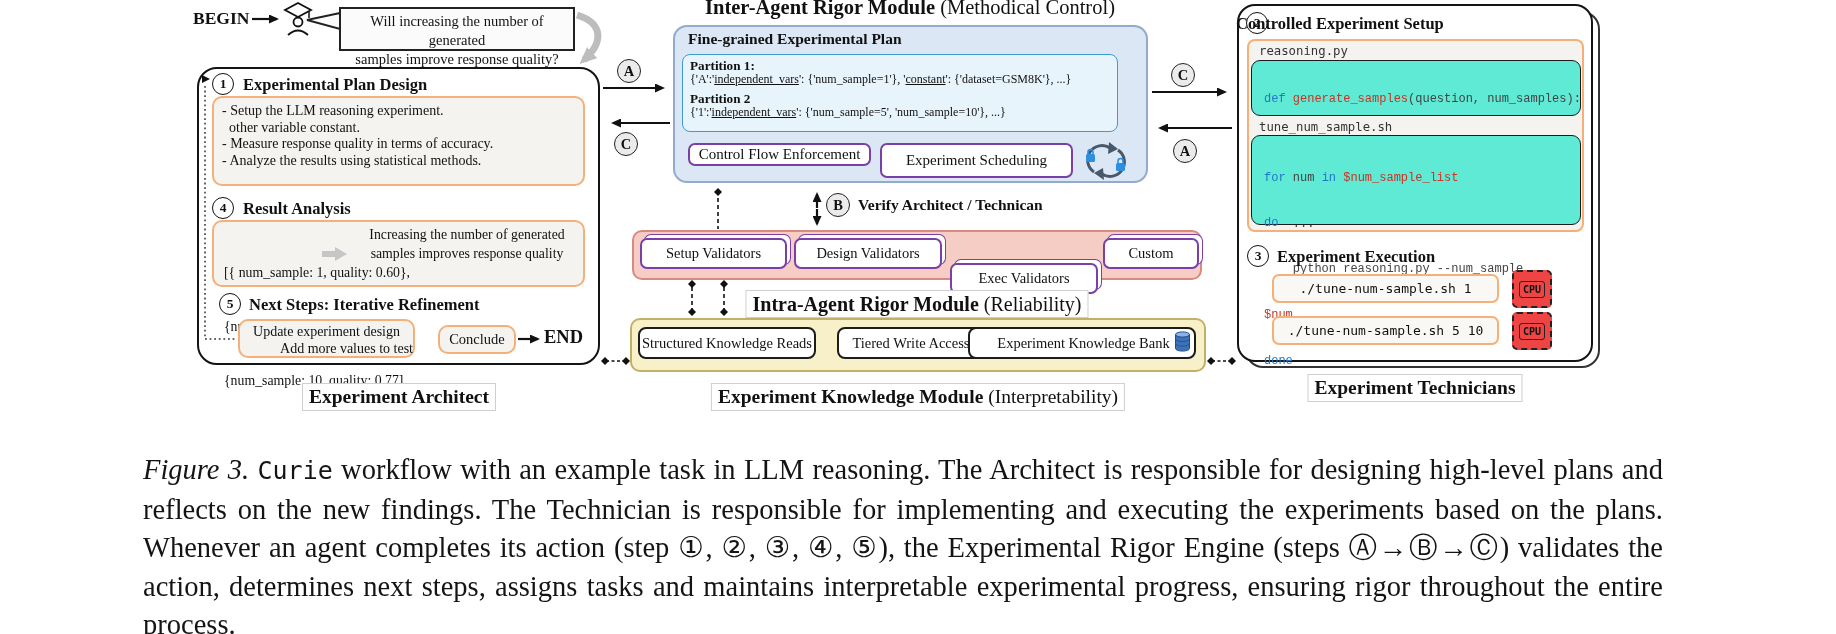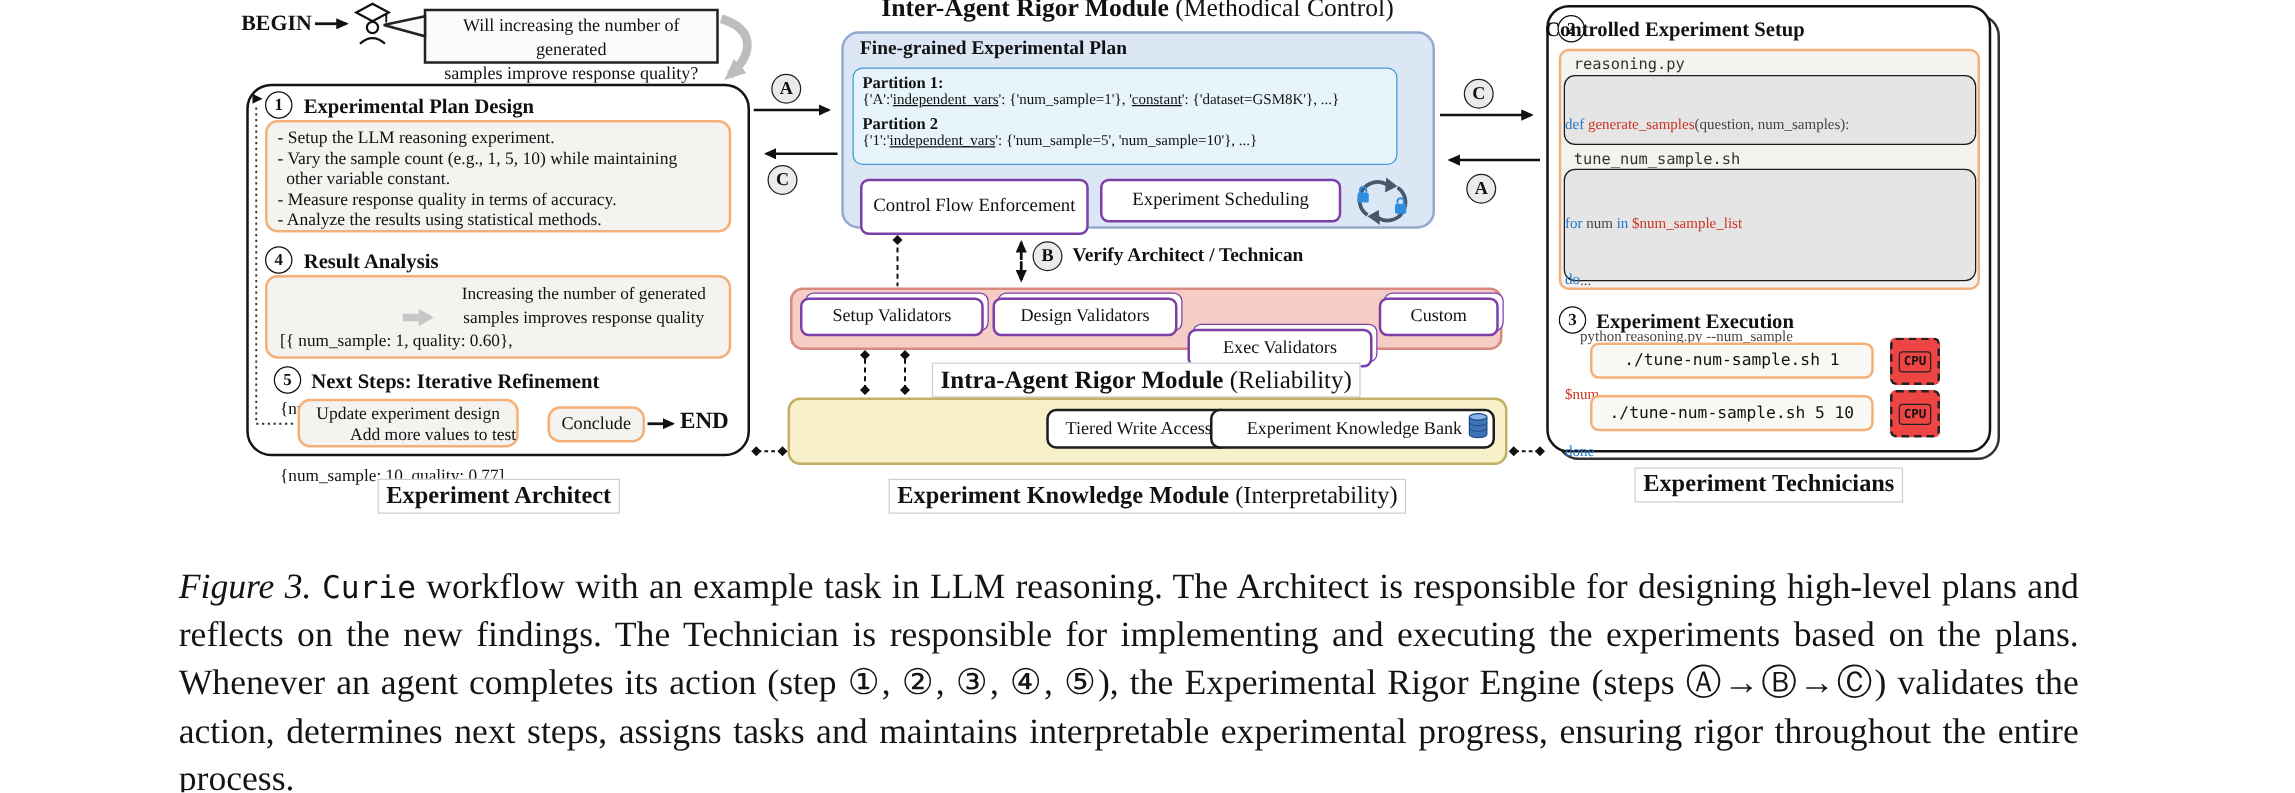--- a/index.html
+++ b/index.html
@@ -4,23 +4,23 @@
 <style>
   html,body{margin:0;padding:0;background:#fff;}
   .canvas{position:relative;width:1836px;height:634px;background:#fff;overflow:hidden;
           font-family:"Liberation Serif",serif;color:#111;}
   .abs{position:absolute;}
   .centerx{transform:translateX(-50%);}
   .nowrap{white-space:nowrap;}
   
   .panel{box-sizing:border-box;border:2.3px solid #141414;border-radius:20px;background:#fff;}
   .obox{box-sizing:border-box;border:2px solid #f4b078;background:#f4f3f0;border-radius:10px;}
-  .codebox{box-sizing:border-box;border:1.8px solid #1c1c1c;background:#e5e5e5;border-radius:9px;
-           font-family:Liberation Serif, serif;font-size:12px;line-height:13.9px;
-           white-space:pre;padding:4px 0;color:#444;}
+  .codebox{box-sizing:border-box;border:1.8px solid #1c1c1c;background:#5eead4;border-radius:9px;
+           font-family:Liberation Mono, monospace;font-size:12px;line-height:13.9px;
+           white-space:pre;padding:4px 12px;color:#444;}
   .mono{font-family:"DejaVu Sans Mono",monospace;}
   .kw{color:#2277c8;}
   .fn{color:#cc3322;}
   .vr{color:#cc3322;}
   .u{text-decoration:underline;}
   .hd{font-weight:bold;font-size:16.5px;white-space:nowrap;}
   .cnum{box-sizing:border-box;width:22px;height:22px;border:1.7px solid #111;border-radius:50%;
         background:#fff;display:flex;align-items:center;justify-content:center;
         font-size:13.5px;font-weight:bold;}
   .clet{box-sizing:border-box;width:24px;height:24px;border:1.7px solid #222;border-radius:50%;
@@ -71,21 +71,20 @@
 
   <div class="abs panel" style="left:197px;top:67px;width:403px;height:298px;"></div>
 
   <div class="abs cnum" style="left:212px;top:73px;">
     <span>1</span>
   </div>
   <div class="abs hd" style="left:243px;top:75px;">Experimental Plan Design</div>
 
   <div class="abs obox" style="left:212px;top:96px;width:373px;height:90px;padding:5px 8px;">
     <div class="bt">- Setup the LLM reasoning experiment.</div>
-    <div class="bt">- Vary the sample count (e.g., 1, 5, 10) while maintaining</div>
     <div class="bt">  other variable constant.</div>
     <div class="bt">- Measure response quality in terms of accuracy.</div>
     <div class="bt">- Analyze the results using statistical methods.</div>
   </div>
 
   <div class="abs cnum" style="left:212px;top:197px;">
     <span>4</span>
   </div>
   <div class="abs hd" style="left:243px;top:199px;">Result Analysis</div>
 
@@ -132,21 +131,21 @@
        background:#e8f4fb;border:1.8px solid #3f9ad0;border-radius:8px;"></div>
   <div class="abs nowrap" style="left:690px;top:58px;font-size:13.2px;font-weight:bold;">Partition 1:</div>
   <div class="abs nowrap" style="left:690px;top:72px;font-size:12px;">
     <span>{'A':'</span><span class="u">independent_vars</span><span>': {'num_sample=1'}, '</span><span class="u">constant</span><span>': {'dataset=GSM8K'}, ...}</span>
   </div>
   <div class="abs nowrap" style="left:690px;top:91px;font-size:13.2px;font-weight:bold;">Partition 2</div>
   <div class="abs nowrap" style="left:690px;top:105px;font-size:12px;">
     <span>{'1':'</span><span class="u">independent_vars</span><span>': {'num_sample=5', 'num_sample=10'}, ...}</span>
   </div>
 
-  <div class="abs pbox" style="left:688px;top:143px;width:183px;height:45px;">Control Flow Enforcement</div>
+  <div class="abs pbox" style="left:688px;top:143px;width:183px;height:23px;">Control Flow Enforcement</div>
   <div class="abs pbox" style="left:880px;top:143px;width:193px;height:35px;">Experiment Scheduling</div>
   <span class="abs" style="left:1080px;top:140px;">
     <svg width="52" height="42" viewBox="0 0 52 42">
       <path d="M14 32 A14 14 0 0 1 30 8" fill="none" stroke="#47586b" stroke-width="3"></path>
       <polygon points="29,2 38,9 28,14" fill="#47586b"></polygon>
       <path d="M38 10 A14 14 0 0 1 22 34" fill="none" stroke="#47586b" stroke-width="3"></path>
       <polygon points="23,28 14,33 24,40" fill="#47586b"></polygon>
       <rect x="6" y="14" width="9" height="8" rx="1.5" fill="#2e8fe0"></rect>
       <path d="M8 14 v-2 a2.5 2.5 0 0 1 5 0 v2" fill="none" stroke="#2e8fe0" stroke-width="1.6"></path>
       <rect x="36" y="23" width="9" height="8" rx="1.5" fill="#2e8fe0"></rect>
@@ -162,20 +161,21 @@
   <div class="abs vbox" style="left:794px;top:238px;width:148px;height:31px;">Design Validators</div>
   <div class="abs vbox" style="left:950px;top:238px;width:148px;height:31px;margin-top:25px;">Exec Validators</div>
   <div class="abs vbox" style="left:1103px;top:238px;width:96px;height:31px;">Custom</div>
 
   <div class="abs lbl centerx" style="left:917px;top:290px;font-size:20px;">
     <span>Intra-Agent Rigor Module</span><span class="paren"> (Reliability)</span>
   </div>
 
   <div class="abs" style="left:630px;top:318px;width:576px;height:54px;box-sizing:border-box;
        background:#f8f0c8;border:2px solid #c2b066;border-radius:10px;"></div>
+  <div class="abs kbox" style="left:638px;top:327px;width:178px;height:32px;">Structured Knowledge Reads</div>
   <div class="abs kbox" style="left:837px;top:327px;width:148px;height:32px;">Tiered Write Access</div>
   <div class="abs kbox" style="left:968px;top:327px;width:228px;height:32px;padding-left:24px;">
     <span>Experiment Knowledge Bank</span>
     <span>
       <svg width="17" height="21" viewBox="0 0 17 21">
         <path d="M1.5 3.5 v14 a7 2.6 0 0 0 14 0 v-14" fill="#3e72b8" stroke="#1f4d86" stroke-width="1"></path>
         <ellipse cx="8.5" cy="3.5" rx="7" ry="2.6" fill="#8ab4e8" stroke="#1f4d86" stroke-width="1"></ellipse>
         <path d="M1.5 8 a7 2.6 0 0 0 14 0 M1.5 12.5 a7 2.6 0 0 0 14 0" fill="none" stroke="#1f4d86" stroke-width="0.8"></path>
       </svg>
     </span>

